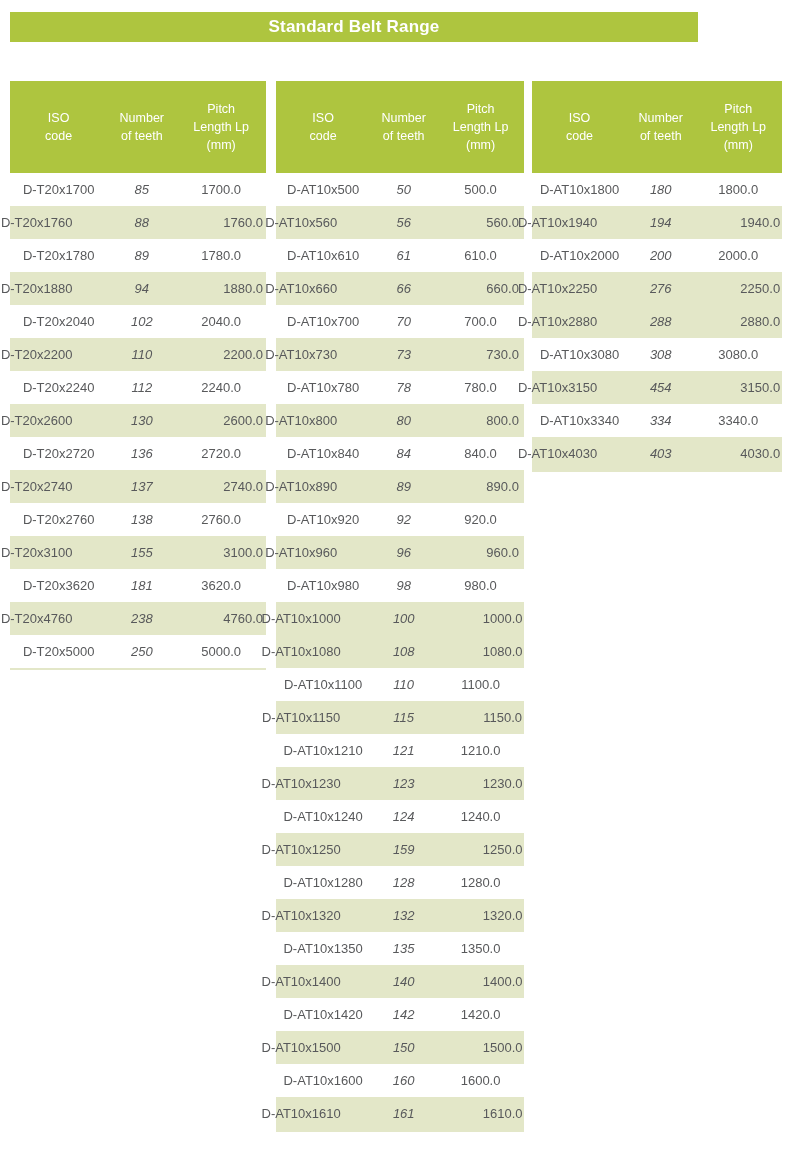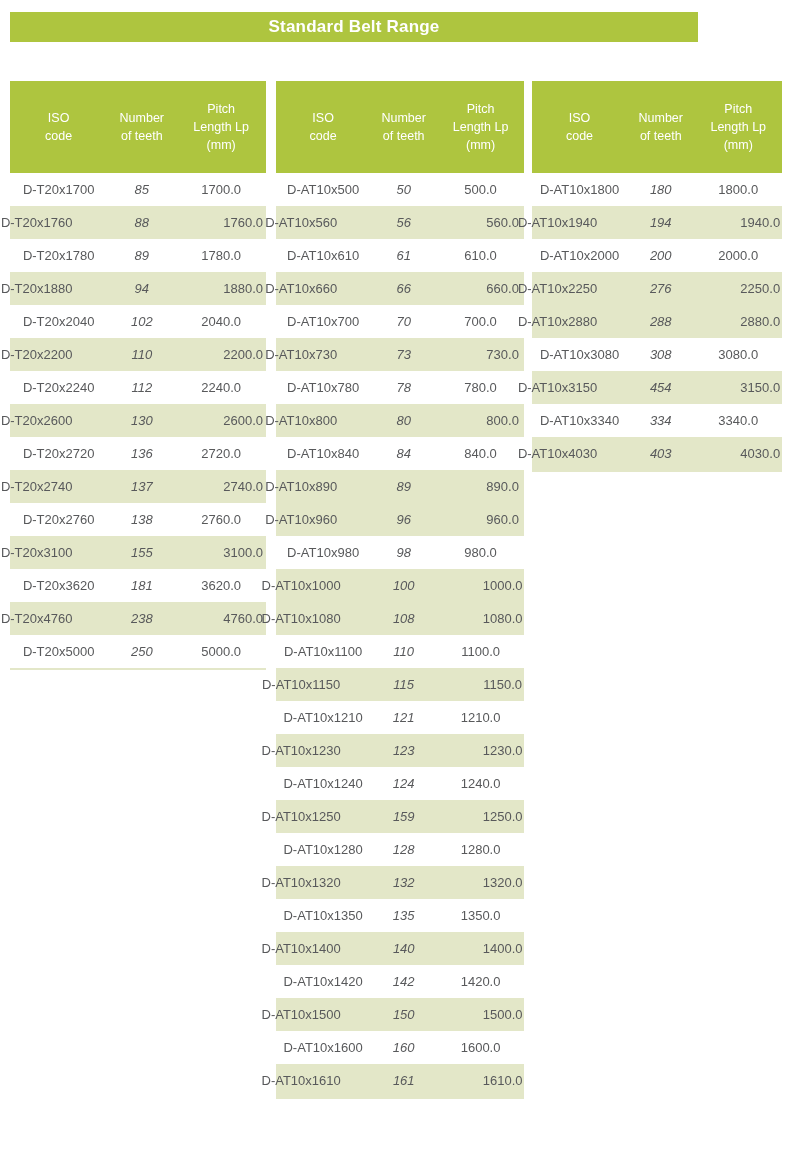--- a/index.html
+++ b/index.html
@@ -260,20 +260,25 @@
           <div class="row">
             <div class="cell k-iso">D-AT10x840</div>
             <div class="cell k-teeth">84</div>
             <div class="cell k-pitch">840.0</div>
           </div>
           <div class="row alt">
             <div class="cell k-iso">D-AT10x890</div>
             <div class="cell k-teeth">89</div>
             <div class="cell k-pitch">890.0</div>
           </div>
+          <div class="row">
+            <div class="cell k-iso">D-AT10x920</div>
+            <div class="cell k-teeth">92</div>
+            <div class="cell k-pitch">920.0</div>
+          </div>
           <div class="row alt">
             <div class="cell k-iso">D-AT10x960</div>
             <div class="cell k-teeth">96</div>
             <div class="cell k-pitch">960.0</div>
           </div>
           <div class="row">
             <div class="cell k-iso">D-AT10x980</div>
             <div class="cell k-teeth">98</div>
             <div class="cell k-pitch">980.0</div>
           </div>

